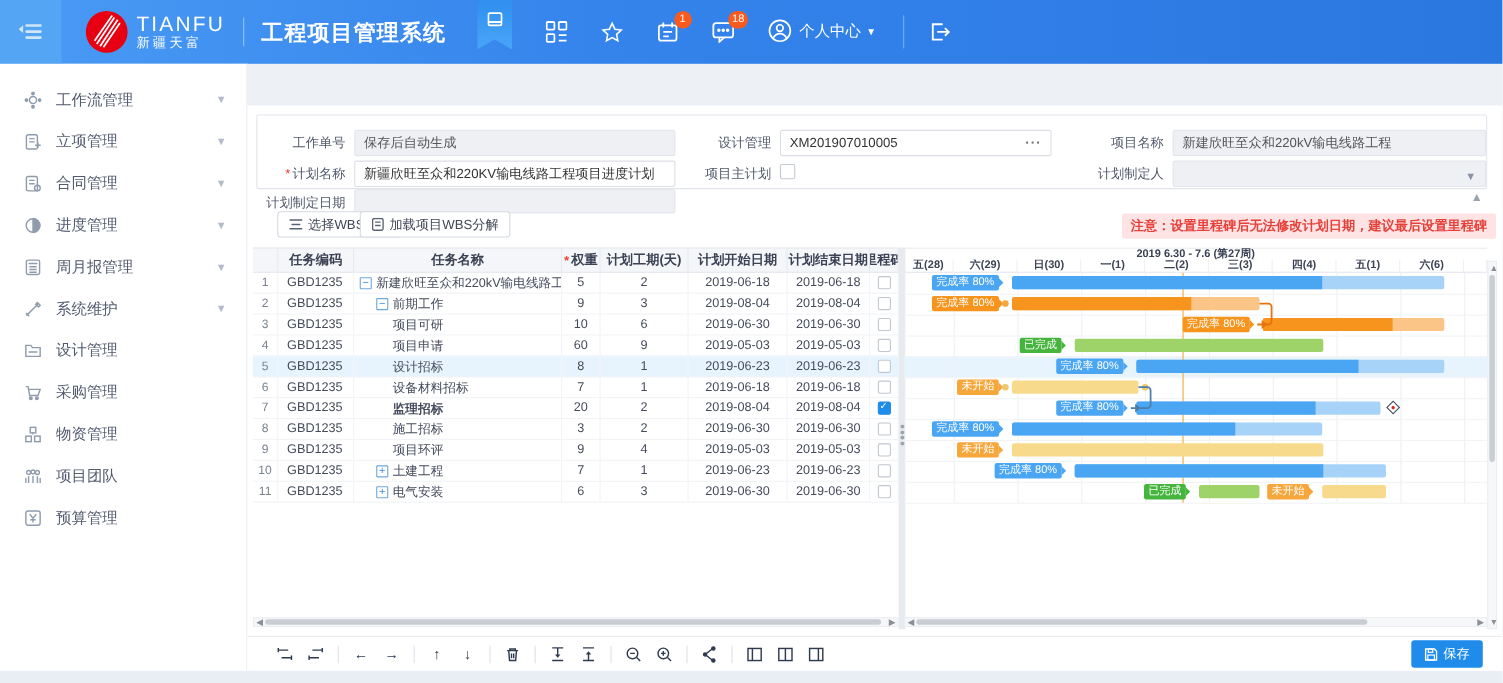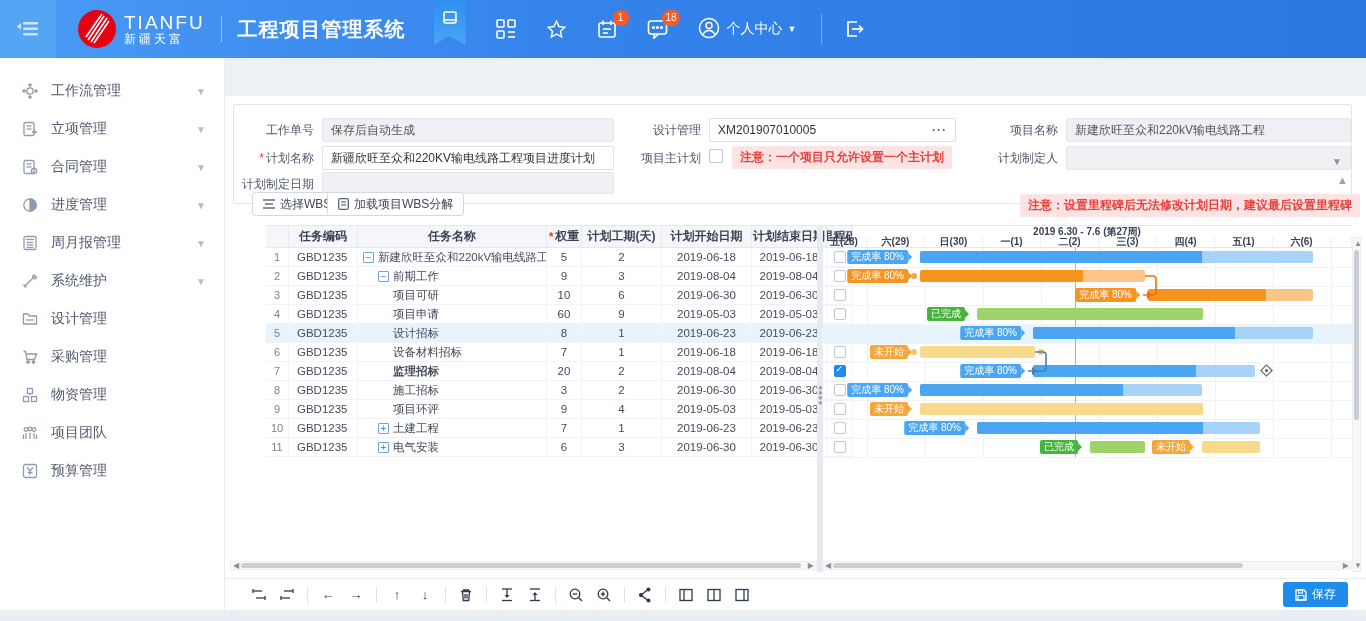--- a/index.html
+++ b/index.html
@@ -43,40 +43,40 @@
   .sidebar-inner { padding-top:14px; }
 
   
   .tabbar { position:absolute; left:225px; top:58px; right:0; height:38px; background:#fff; display:flex; border-bottom:1px solid #eceff3;}
   .tab { min-width:88px; padding:0 24px; display:flex; align-items:center; justify-content:center; font-size:14px; color:#3a3f4c; cursor:pointer; }
   .tab.active { background:#1f8ceb; color:#fff; min-width:138px; }
   .tab .tab-close { margin-left:8px; font-size:12px; cursor:pointer; }
   .content { position:absolute; left:225px; top:96px; right:0; bottom:0; background:#fff; }
 
   
-  .form-box { position:absolute; left:8px; top:8px; width:1119px; height:100px; background:#fff; border:1px solid #e1e5eb; border-radius:2px; }
+  .form-box { position:absolute; left:8px; top:8px; width:1119px; height:68px; background:#fff; border:1px solid #e1e5eb; border-radius:2px; }
   .f-label { position:absolute; text-align:right; color:#51586a; font-size:12px; }
   .f-input { position:absolute; height:24px; border:1px solid #dcdfe6; border-radius:2px; background:#fff; font-size:12px;
     color:#333; padding:0 8px; line-height:22px; overflow:hidden; white-space:nowrap; }
   .f-input.readonly { background:#eef0f4; border-color:#e3e6ec; color:#555; }
   .f-input .more-dots { position:absolute; right:8px; top:0; color:#666; letter-spacing:1px; cursor:pointer; font-weight:bold; }
   .f-select .sel-caret { position:absolute; right:8px; top:4px; color:#8a93a3; font-size:10px; }
   .req-star { color:#e84335; margin-right:2px; }
   .checkbox { width:14px; height:14px; border:1px solid #c4cad4; border-radius:2px; background:#fff; display:inline-block; cursor:pointer; }
   .inline-warn { background:#fde3e4; color:#e6413a; font-size:12px; font-weight:bold; padding:3px 8px; border-radius:2px; white-space:nowrap; }
   .panel-up-arrow { position:absolute; left:1112px; top:78px; color:#9aa3b0; font-size:11px; cursor:pointer; }
 
   
   .action-row { position:absolute; left:8px; top:96px; width:1133px; height:26px; }
   .wbs-btn { position:absolute; top:0; height:24px; background:#fff; border:1px solid #d4d9e1; border-radius:3px;
     font-size:12px; color:#3f4656; padding:0 10px; display:flex; align-items:center; cursor:pointer; gap:5px; }
   .gantt-warning { position:absolute; right:6px; top:2px; background:#fde3e4; color:#e6413a; font-weight:bold; font-size:12px; padding:3px 8px; border-radius:2px; }
 
   
-  .table-pane { position:absolute; left:5px; top:129px; width:587px;margin-left:36px; }
+  .table-pane { position:absolute; left:5px; top:129px; width:587px; }
   .tbl-header { display:flex; height:23px; background:#f5f6f9; border-top:1px solid #e4e7ed; border-bottom:1px solid #e4e7ed; font-weight:bold; color:#3b4254; }
   .tbl-header .hc { display:flex; align-items:center; justify-content:center; border-right:1px solid #e6e9ee; font-size:12px; overflow:hidden; white-space:nowrap; }
   .trow { display:flex; height:19px; border-bottom:1px solid #f1f3f6; cursor:pointer; align-items:center; font-size:11.5px; color:#454b5c; }
   .trow.selected { background:#e8f4fd; }
   .trow .tc { display:flex; align-items:center; border-right:1px solid #f3f4f7; height:100%; overflow:hidden; white-space:nowrap; }
   .tc.center { justify-content:center; }
   .tc.num { color:#7a828f; font-size:11px; justify-content:center; }
   .toggle-box { width:11px; height:11px; border:1px solid #6ea7dd; border-radius:1px; color:#3f87d2; font-size:10px; line-height:9px;
     text-align:center; margin-right:4px; flex:0 0 auto; background:#fff; cursor:pointer; }
   .m-check { width:12px; height:12px; border:1px solid #c0c7d1; border-radius:2px; background:#fff; cursor:pointer; }
@@ -337,21 +337,20 @@
       <div class="f-input" style="left:88px; top:41px; width:292px">新疆欣旺至众和220KV输电线路工程项目进度计划</div>
 
       <div class="f-label" style="left:0; top:71px; width:80px">计划制定日期</div>
       <div class="f-input readonly" style="left:88px; top:67px; width:292px; height:22px"></div>
 
       <div class="f-label" style="left:395px; top:17px; width:72px">设计管理</div>
       <div class="f-input" style="left:475px; top:13px; width:247px"><span>XM201907010005</span><span class="more-dots">···</span></div>
 
       <div class="f-label" style="left:387px; top:45px; width:80px">项目主计划</div>
       <span class="checkbox" style="position:absolute; left:475px; top:44px"></span>
-      <span class="inline-warn" style="position:absolute; left:498px; top:41px">注意：一个项目只允许设置一个主计划</span>
 
       <div class="f-label" style="left:752px; top:17px; width:72px">项目名称</div>
       <div class="f-input readonly" style="left:832px; top:13px; width:285px">新建欣旺至众和220kV输电线路工程</div>
 
       <div class="f-label" style="left:752px; top:45px; width:72px">计划制定人</div>
       <div class="f-input readonly f-select" style="left:832px; top:41px; width:285px"><span></span><span class="sel-caret">▼</span></div>
     </div>
     <div class="panel-up-arrow">▲</div>
 
     <div class="action-row">

